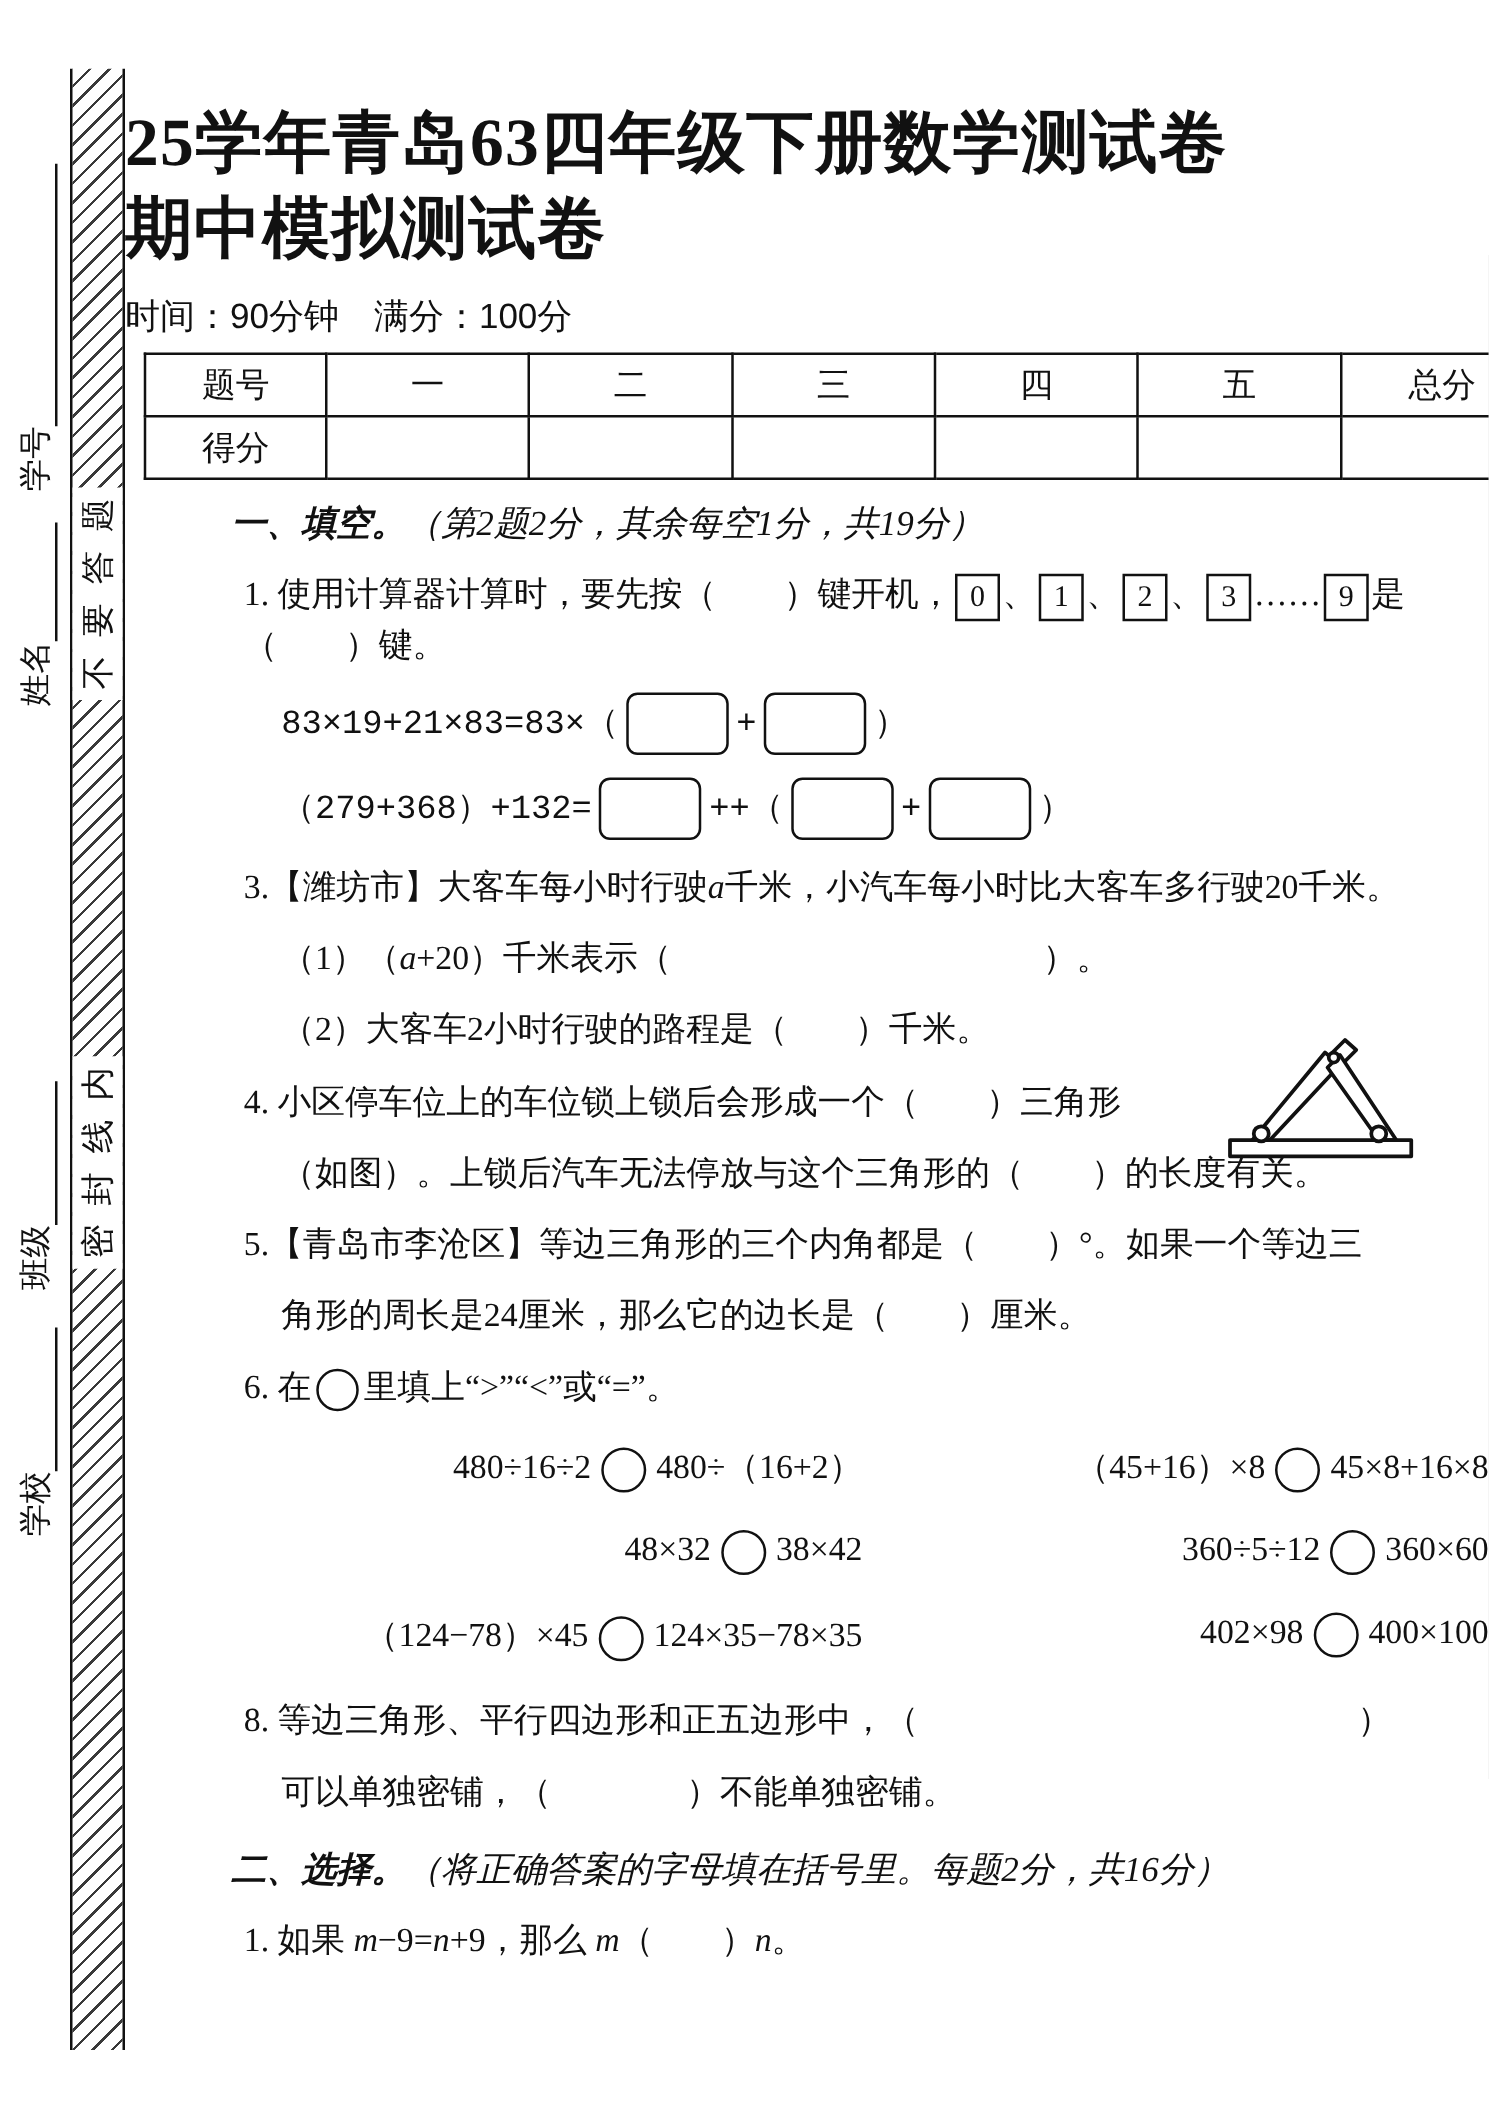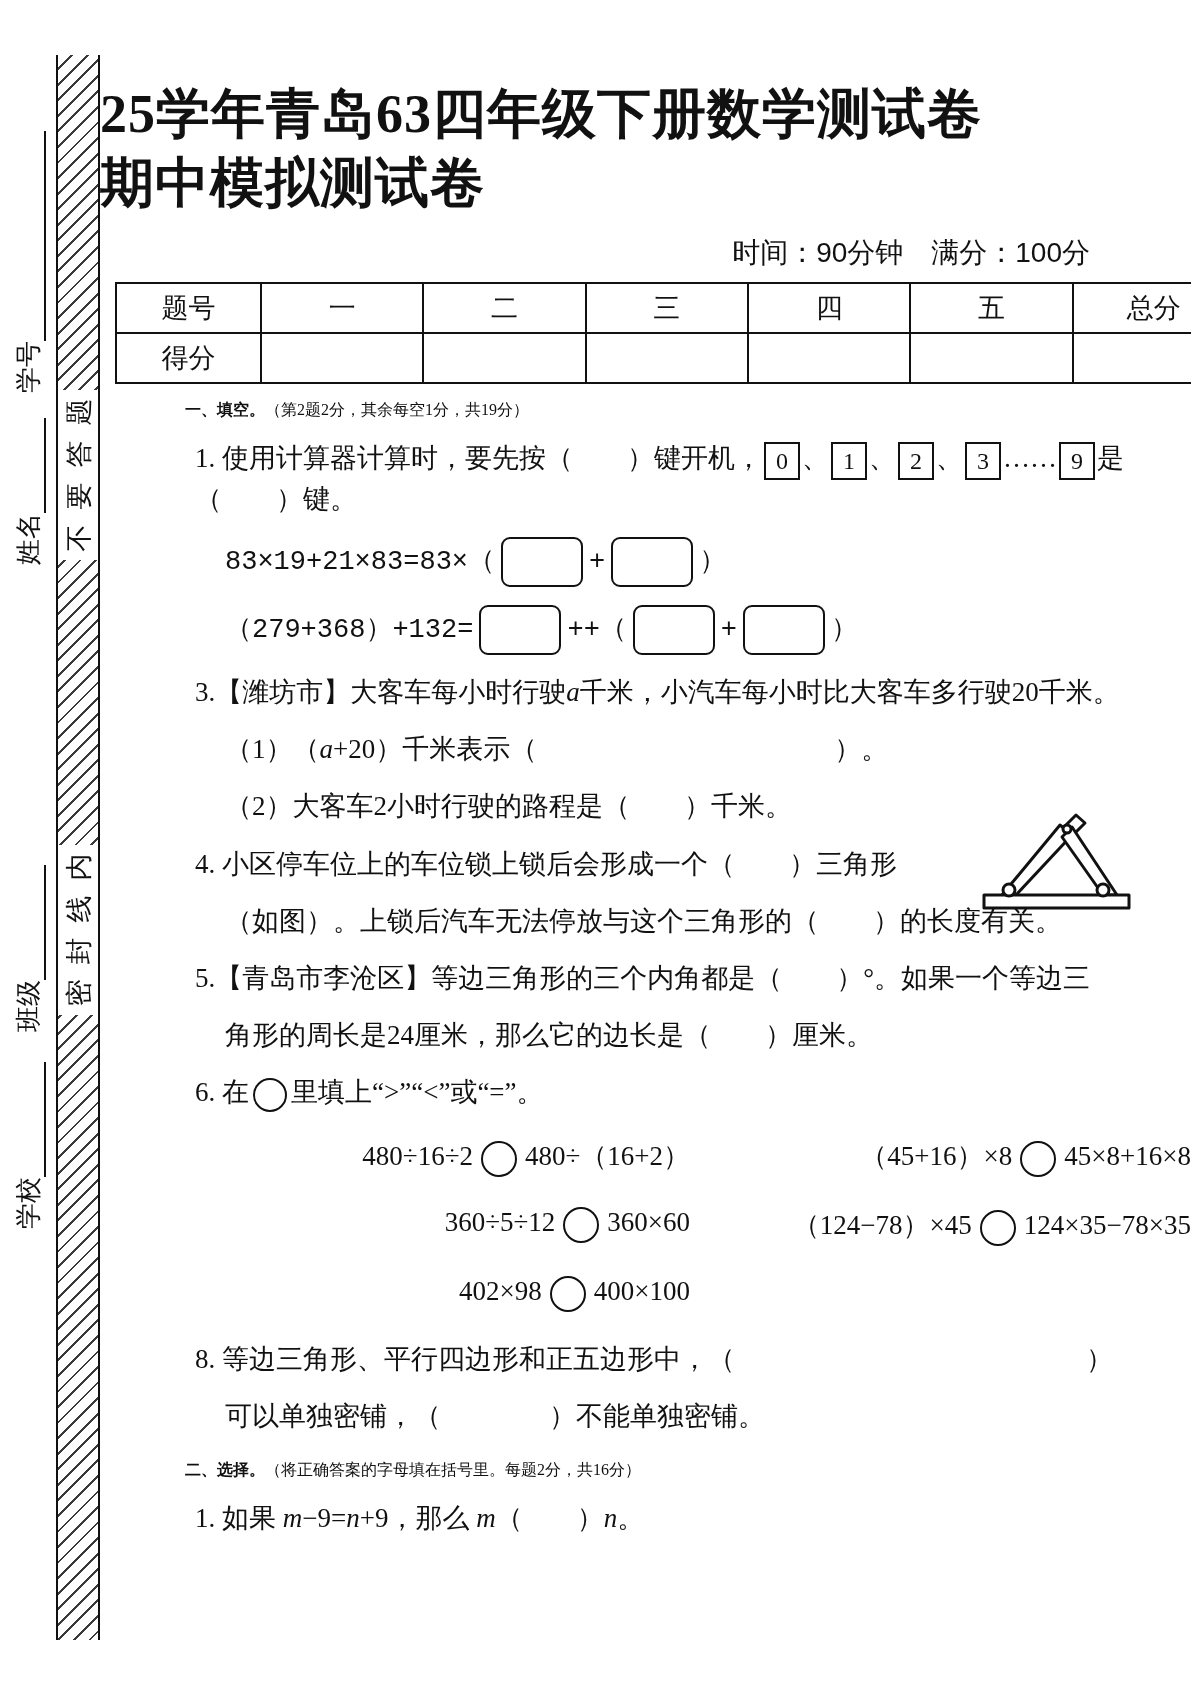--- a/index.html
+++ b/index.html
@@ -42,33 +42,33 @@
   .notice span{display:block;transform:rotate(-90deg);}
   .notice-upper{top:335px;}
   .notice-lower{top:790px;}
   
   .main{position:absolute;left:100px;top:0;width:1091px;}
   .titles{width:990px;text-align:left;margin-top:80px;}
   .title{
     font-size:54px;font-weight:900;line-height:1.28;
     font-family:"Liberation Serif", serif;letter-spacing:1px;margin:0;
   }
-  .meta{width:990px;text-align:right;font-size:28px;margin-top:16px;
+  .meta{width:990px;text-align:left;font-size:28px;margin-top:16px;
         font-family:"Liberation Sans", sans-serif;}
   table.score{
     border-collapse:collapse;margin:10px 0 0 15px;width:1121px;
     table-layout:fixed;
   }
   table.score td{
     border:2.5px solid #111;text-align:center;font-size:27px;
     height:48px;padding:0;
   }
   table.score col.c0{width:145px;}
   
-  .sec-heading{margin:16px 17px 0 85px;font-size:16px;}
+  .sec-heading{margin:16px 17px 0 85px;font-size:28px;font-style:italic;}
   .sec-heading b{font-weight:bold;}
   .q{margin:18px 0 0 95px;font-size:27px;line-height:1.45;}
   .sub{margin:18px 0 0 125px;font-size:27px;line-height:1.45;}
   .var{font-style:italic;font-family:"Liberation Serif", serif;}
   
   .key{
     display:inline-block;min-width:26px;height:34px;line-height:34px;
     border:2px solid #111;text-align:center;padding:0 3px;
     font-size:24px;vertical-align:middle;margin:0 2px;
   }
@@ -217,20 +217,21 @@
 
     <div class="q">5.【青岛市李沧区】等边三角形的三个内角都是（　　）°。如果一个等边三</div>
     <div class="sub">角形的周长是24厘米，那么它的边长是（　　）厘米。</div>
 
     <div class="q">
       <span>6. 在</span><span class="circ inline-head"></span><span>里填上“&gt;”“&lt;”或“=”。</span>
     </div>
     <div class="cmp-grid">
       <span class="cmp-item"><span>480÷16÷2</span><span class="circ"></span><span>480÷（16+2）</span></span>
       <span class="cmp-item"><span>（45+16）×8</span><span class="circ"></span><span>45×8+16×8</span></span>
+      <span class="cmp-item"><span>48×32</span><span class="circ"></span><span>38×42</span></span>
       <span class="cmp-item"><span>360÷5÷12</span><span class="circ"></span><span>360×60</span></span>
       <span class="cmp-item"><span>（124−78）×45</span><span class="circ"></span><span>124×35−78×35</span></span>
       <span class="cmp-item"><span>402×98</span><span class="circ"></span><span>400×100</span></span>
     </div>
 
     <div class="q" style="margin-top:28px">8. 等边三角形、平行四边形和正五边形中，（　　　　　　　　　　　　　）</div>
     <div class="sub">可以单独密铺，（　　　　）不能单独密铺。</div>
 
     <div class="sec-heading" style="margin-top:24px">
       <b>二、选择。</b><span>（将正确答案的字母填在括号里。每题2分，共16分）</span>

